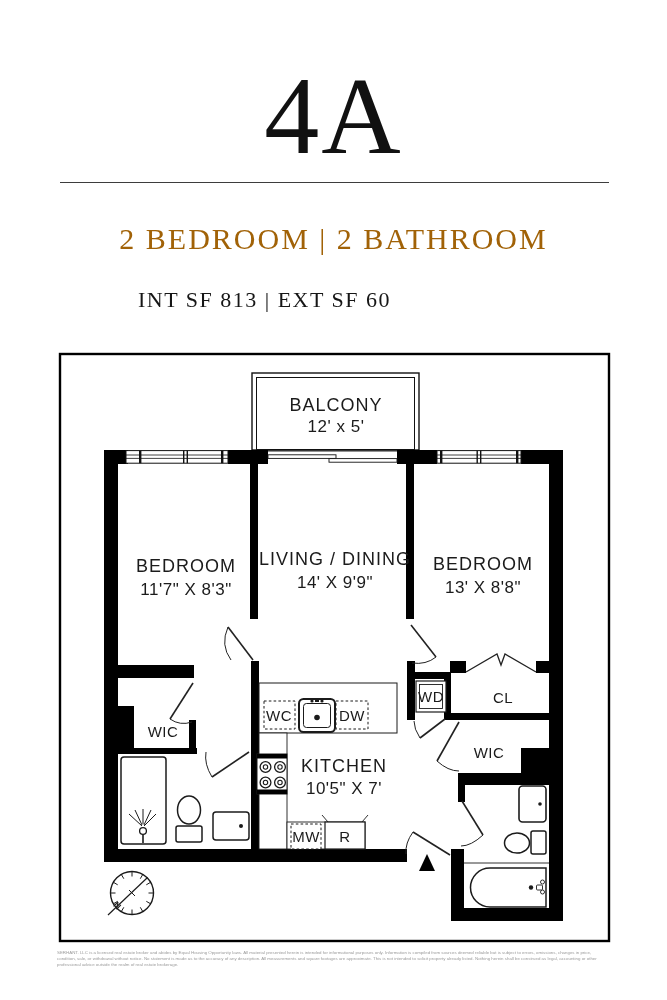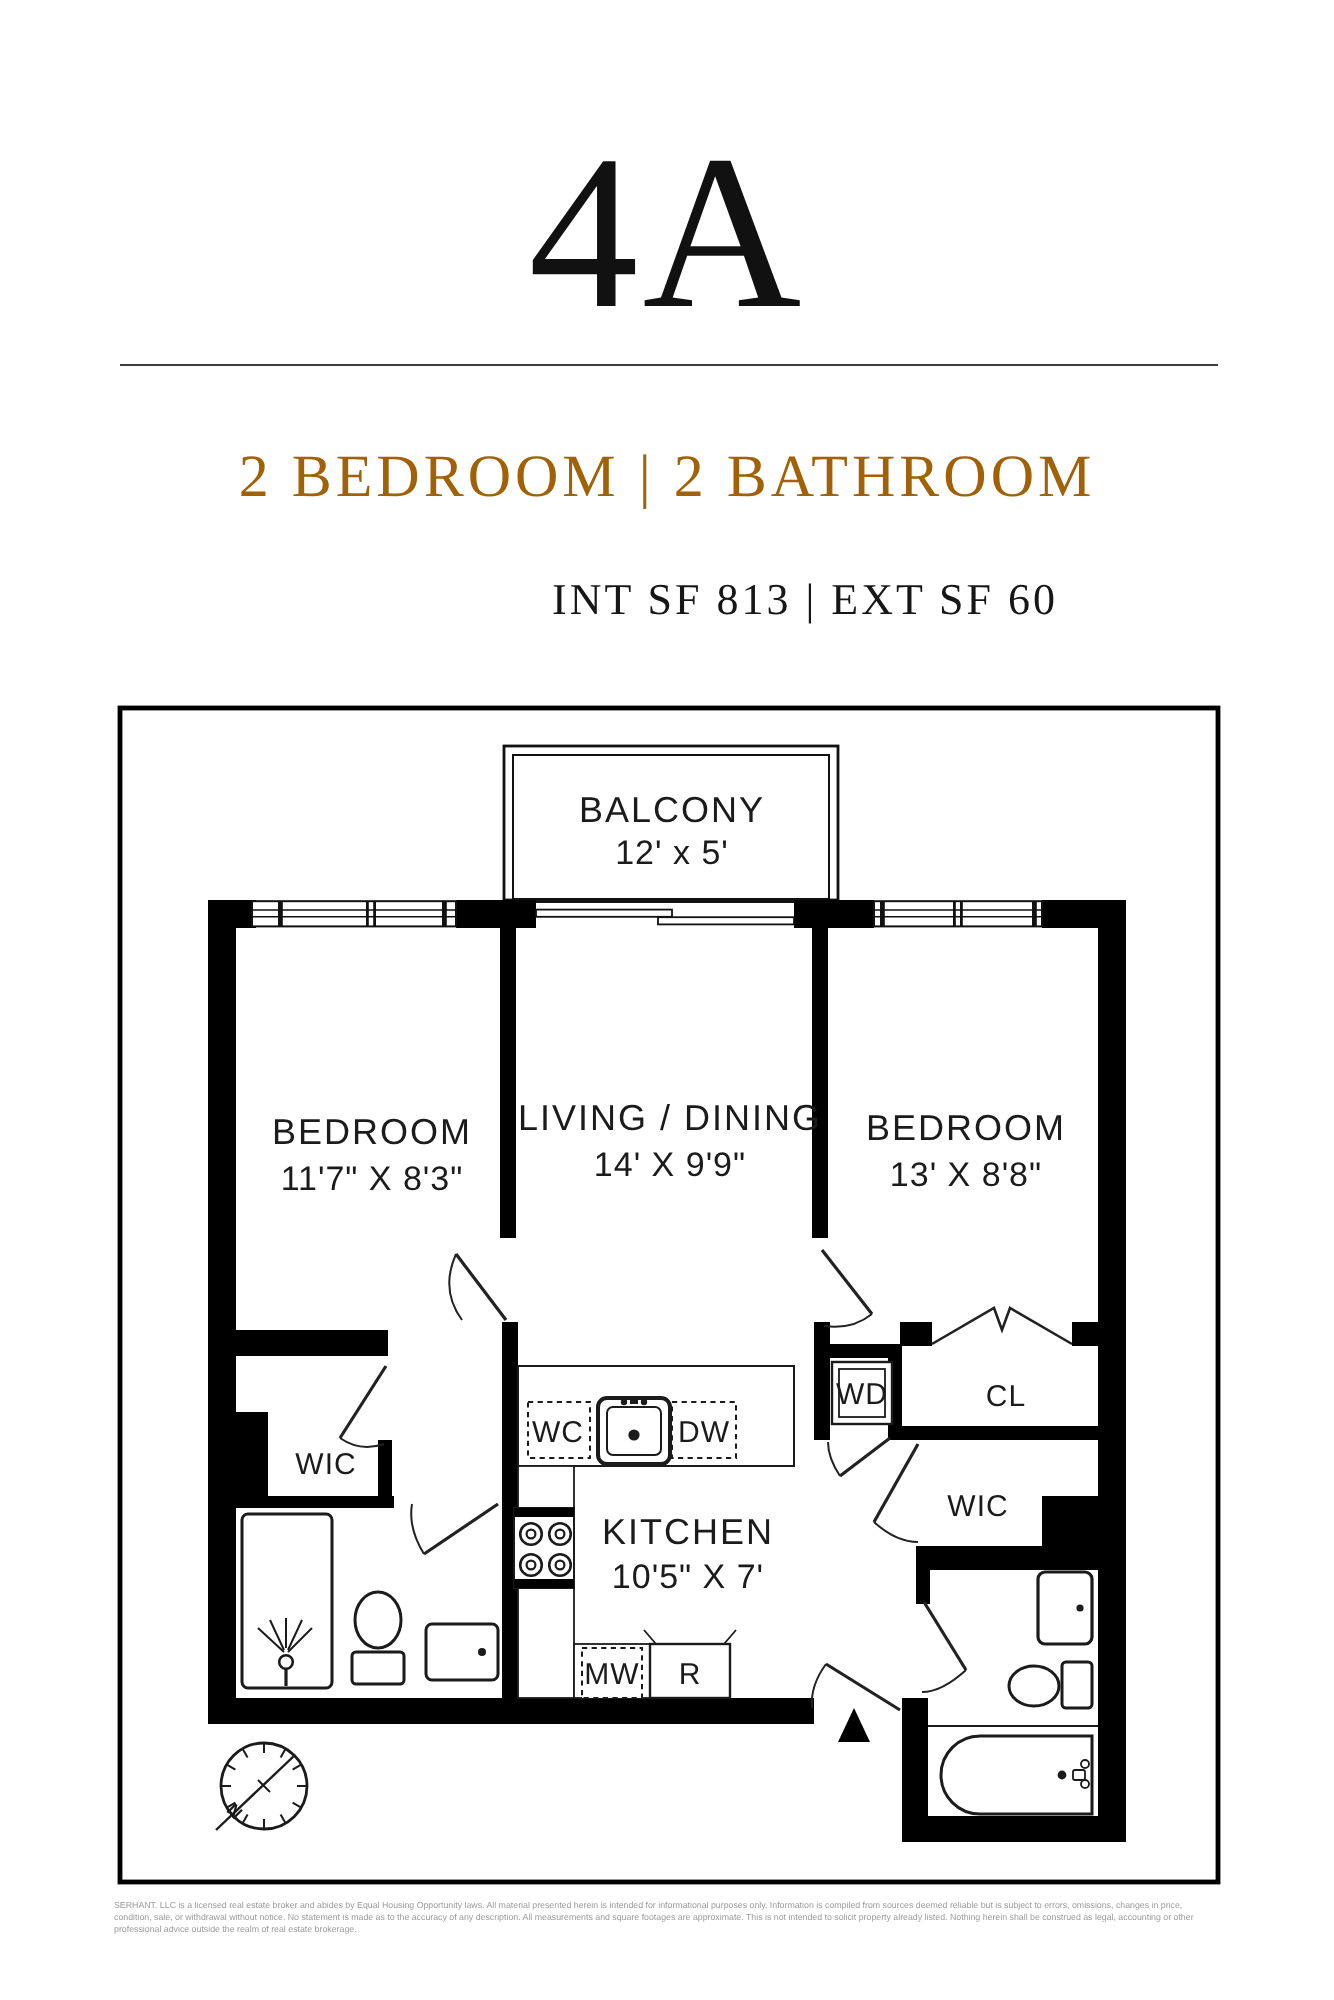--- a/index.html
+++ b/index.html
@@ -4,21 +4,21 @@
 <style>
   html,body{margin:0;padding:0;background:#ffffff;}
   .page{position:relative;width:667px;height:1000px;background:#fff;overflow:hidden;
         font-family:"Liberation Sans",sans-serif;color:#1a1a1a;border-radius:27px;}
   .unit-title{position:absolute;top:60px;left:0;width:667px;height:112px;line-height:112px;
         text-align:center;font-family:"Liberation Serif",serif;font-size:110px;font-weight:500;
         letter-spacing:2px;color:#111;}
   .divider{position:absolute;top:182px;left:60px;width:549px;height:1.4px;background:#3d3d3d;}
   .subtitle{position:absolute;top:222px;left:0;width:667px;line-height:34px;text-align:center;
         font-family:"Liberation Serif",serif;font-size:30px;font-weight:500;letter-spacing:2px;color:#a16207;}
-  .area-line{position:absolute;top:287px;left:0;width:529px;line-height:26px;text-align:right;
+  .area-line{position:absolute;top:287px;left:0;width:529px;line-height:26px;text-align:center;
         font-family:"Liberation Serif",serif;font-size:22px;font-weight:500;letter-spacing:1.5px;color:#161616;}
   svg.plan{position:absolute;left:0;top:0;}
   .room-name{font-family:"Liberation Sans",sans-serif;font-size:18px;letter-spacing:1px;fill:#1b1b1b;text-anchor:middle;}
   .room-dim{font-family:"Liberation Sans",sans-serif;font-size:17px;letter-spacing:0.5px;fill:#1b1b1b;text-anchor:middle;}
   .small-label{font-family:"Liberation Sans",sans-serif;font-size:15px;letter-spacing:0.5px;fill:#1b1b1b;text-anchor:middle;}
   .disclaimer{position:absolute;top:950px;left:57px;width:553px;font-size:4.4px;line-height:1.32;
         color:#9b9b9b;text-align:left;}
 </style>
 </head>
 <body>

